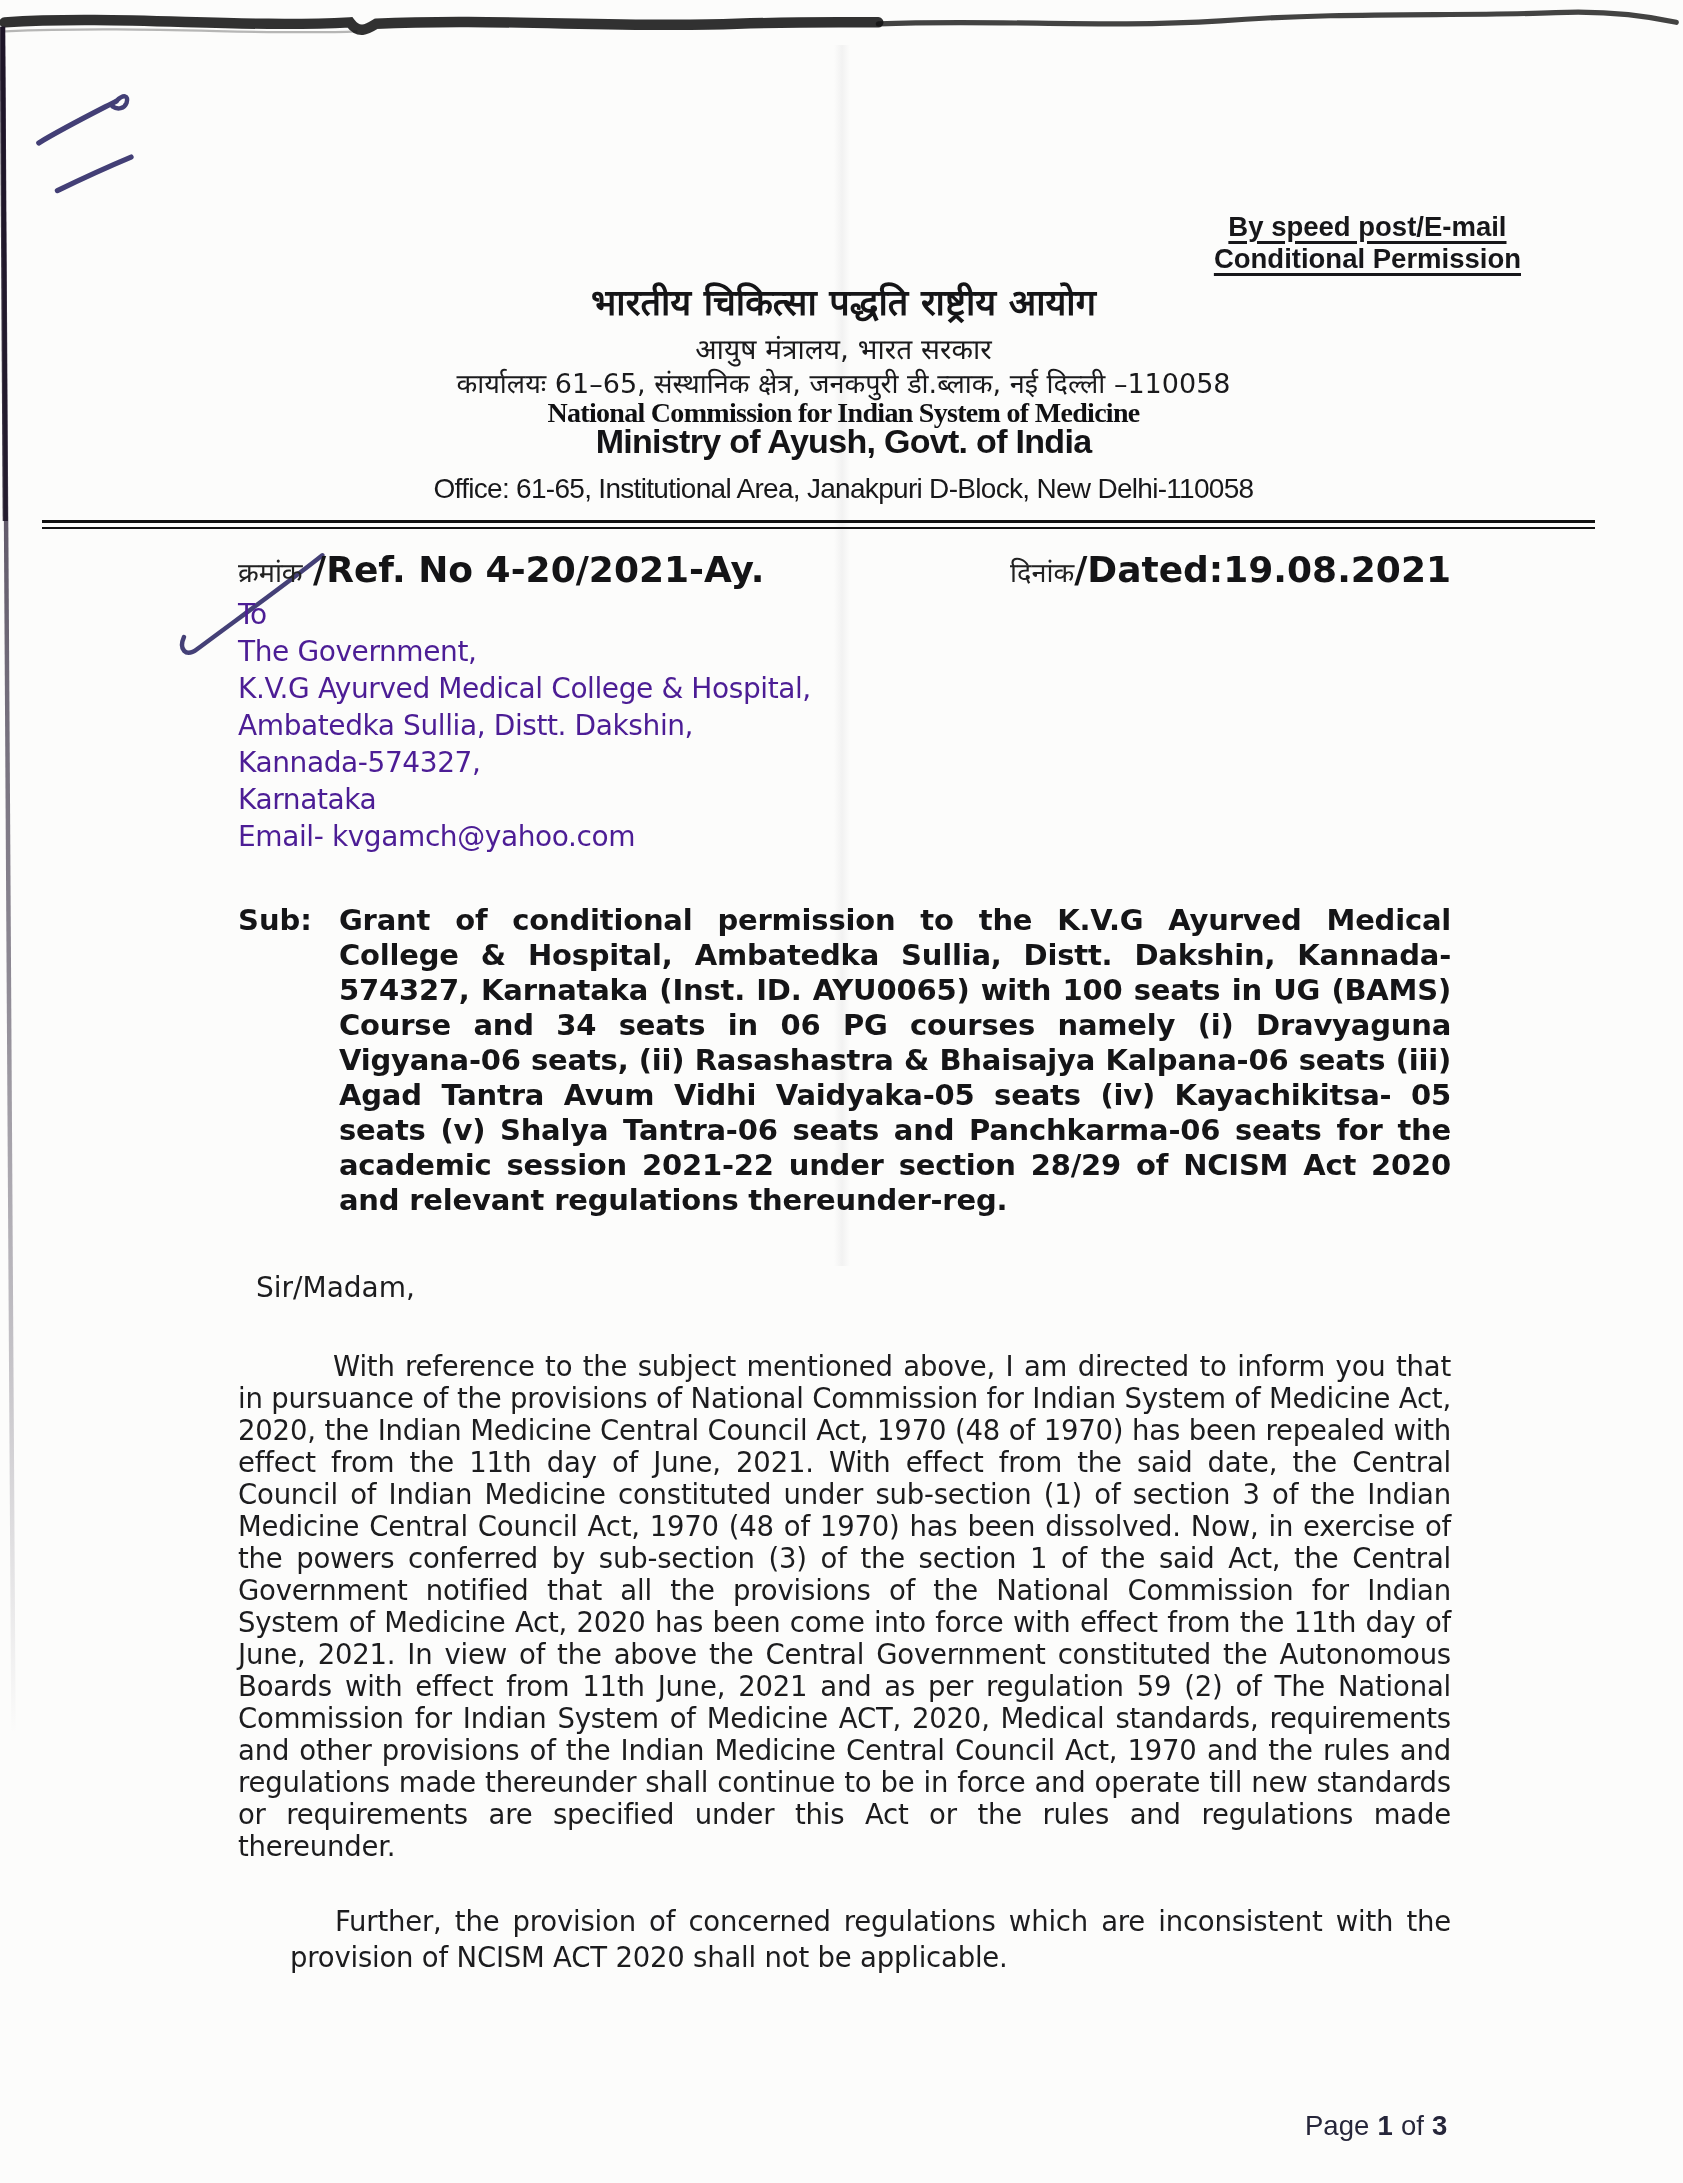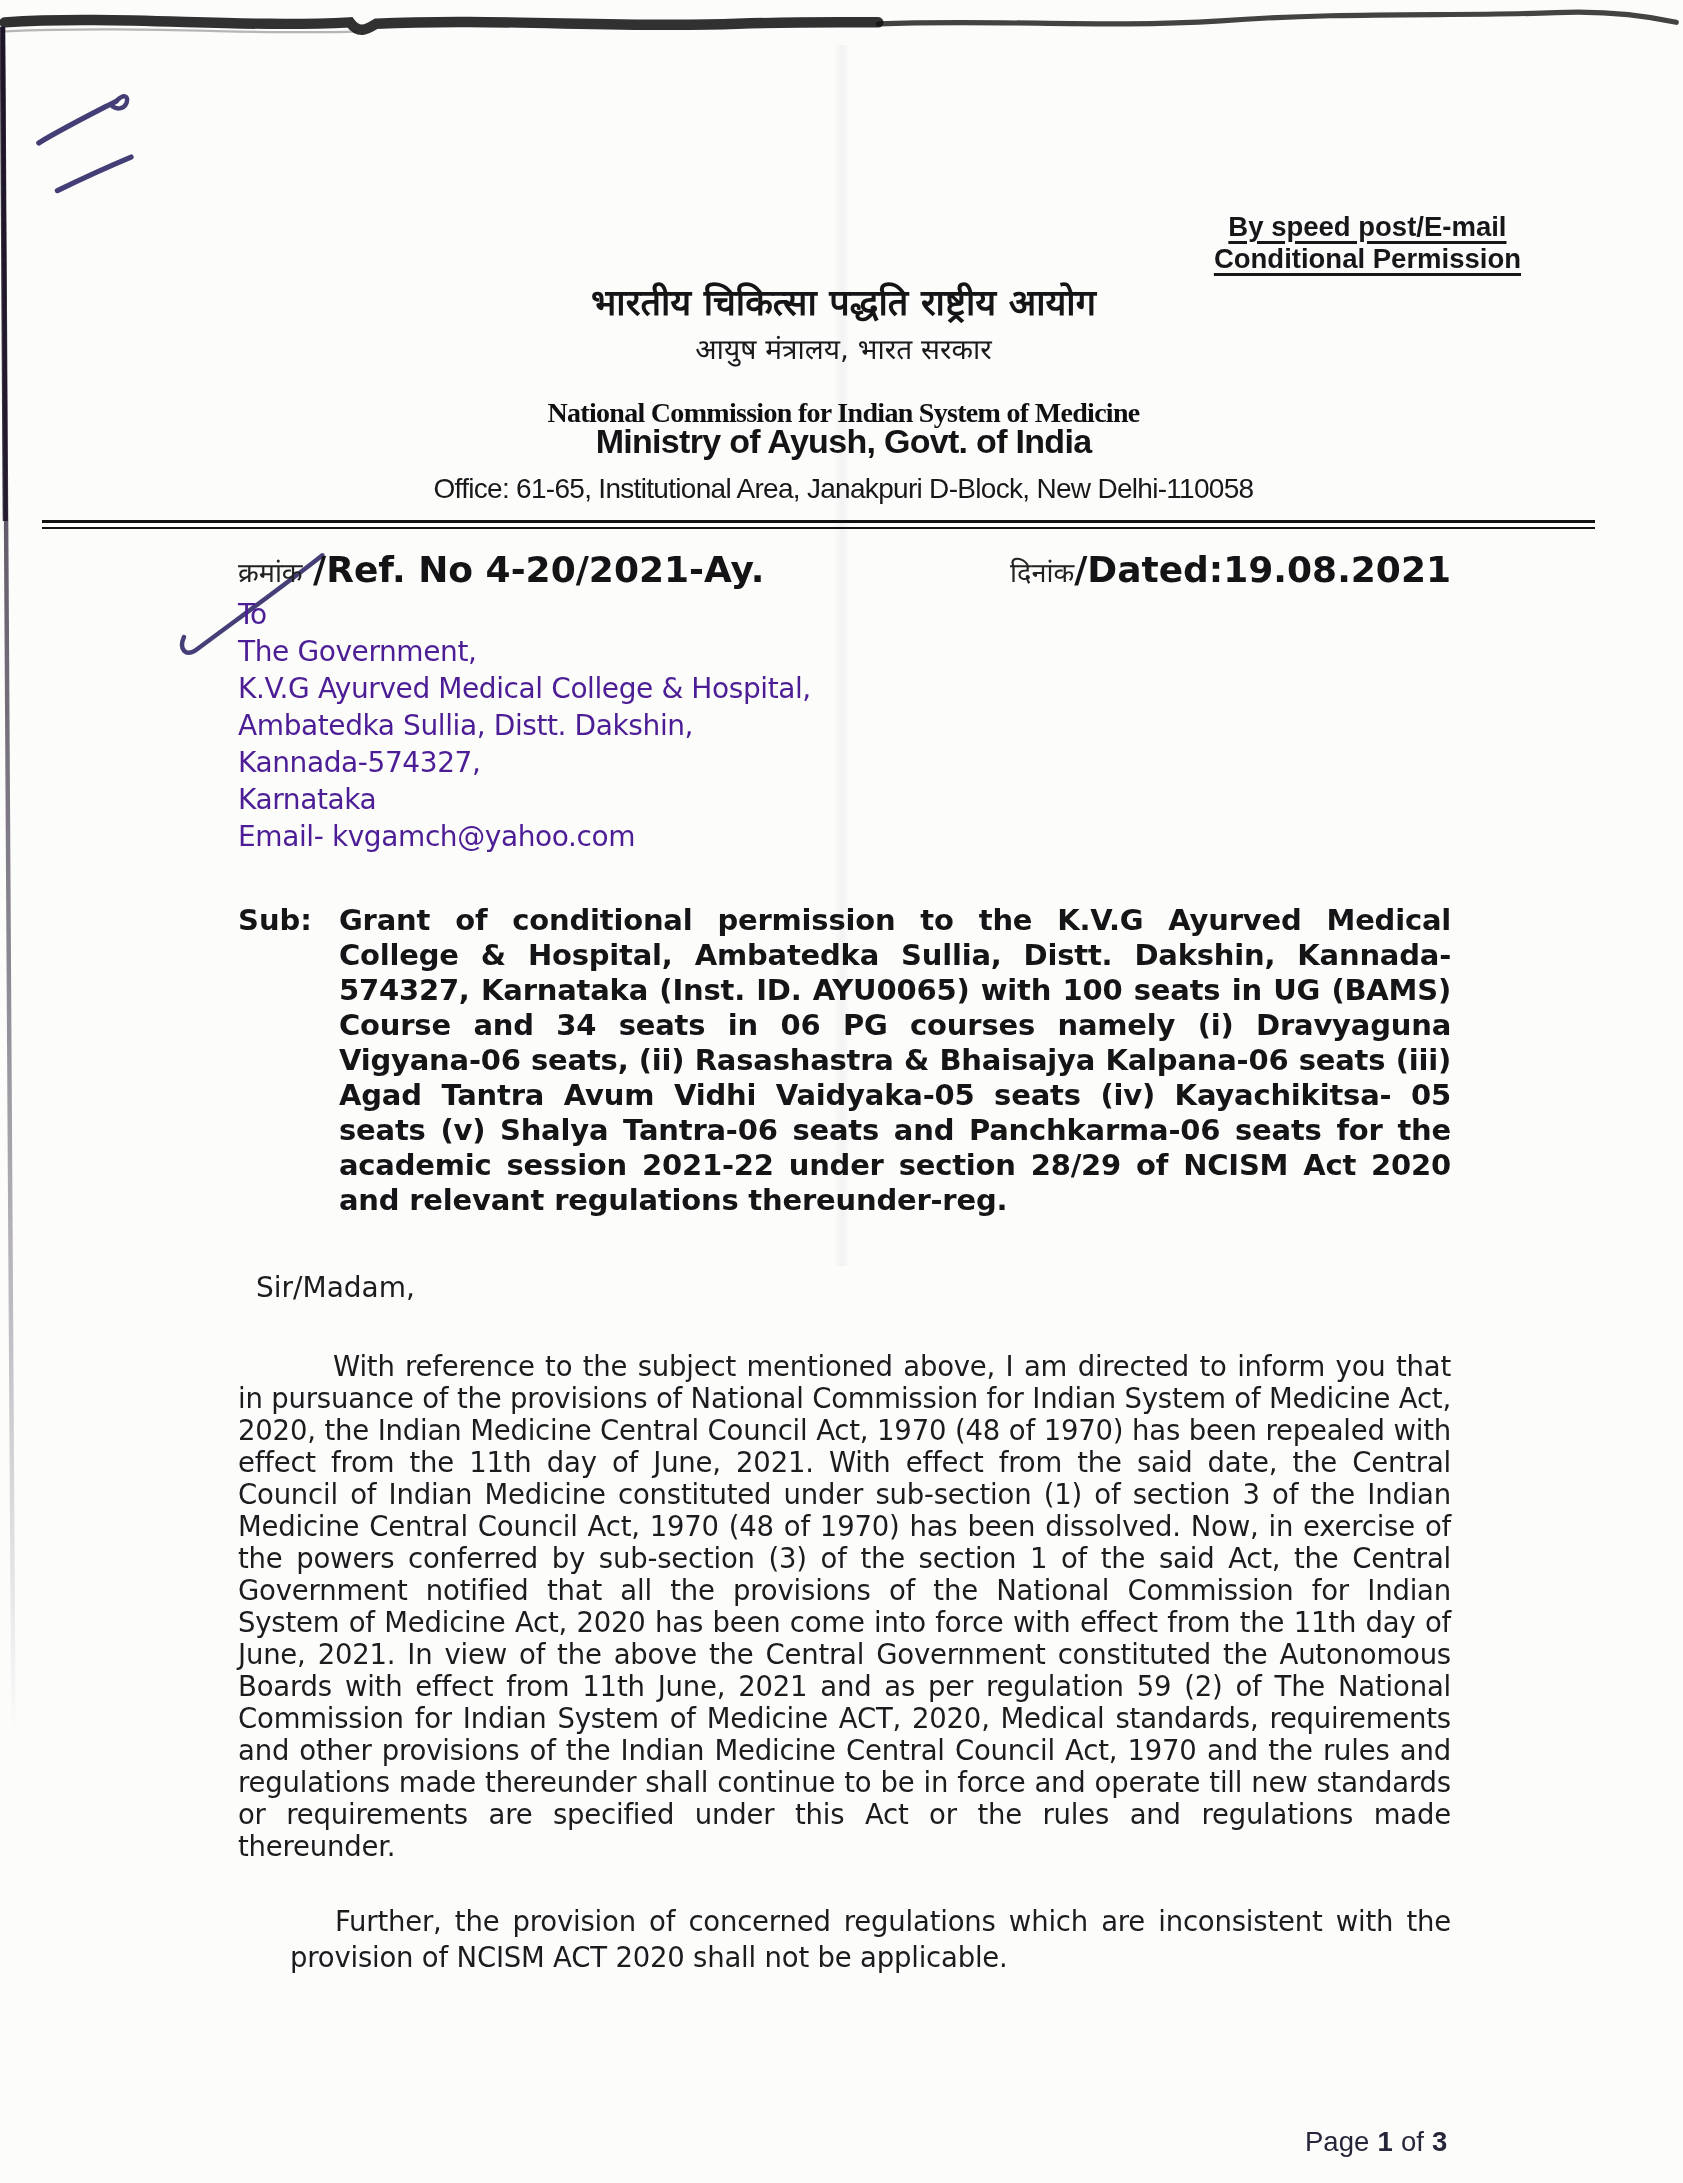--- a/index.html
+++ b/index.html
@@ -77,21 +77,21 @@
     text-align:justify;text-indent:95px;color:#1c1c1e;
   }
   .para2{
     position:absolute;top:1903px;left:290px;width:1161px;
     font-size:27.5px;line-height:36px;letter-spacing:-0.2px;
     text-align:justify;text-indent:45px;color:#1c1c1e;
   }
   
   .footer{
     position:absolute;top:2110px;left:1305px;white-space:nowrap;
-    font-family:"Liberation Sans",sans-serif;font-size:27.5px;color:#26263a;margin-top:16px;
+    font-family:"Liberation Sans",sans-serif;font-size:27.5px;color:#26263a;
   }
   .footer span{display:inline-block;}
   .footer .num{font-weight:bold;}
   .footer .sp{width:8.2px;}
 </style>
 </head>
 <body>
 
 <div class="page">
 
@@ -128,20 +128,21 @@
 
   <div class="crease"></div>
 
   <div class="postal">
     <div>By speed post/E-mail</div>
     <div>Conditional Permission</div>
   </div>
 
   <div class="lh-line hindi-title">भारतीय चिकित्सा पद्धति राष्ट्रीय आयोग</div>
   <div class="lh-line hindi-subtitle">आयुष मंत्रालय, भारत सरकार</div>
+  <div class="lh-line hindi-address">कार्यालयः 61–65, संस्थानिक क्षेत्र, जनकपुरी डी.ब्लाक, नई दिल्ली –110058</div>
   <div class="lh-line en-title">National Commission for Indian System of Medicine</div>
   <div class="lh-line en-subtitle">Ministry of Ayush, Govt. of India</div>
   <div class="lh-line en-address">Office: 61-65, Institutional Area, Janakpuri D-Block, New Delhi-110058</div>
 
   <div class="rule-double"></div>
 
   <div class="ref-row">
     <div class="ref-left">
       <span class="dev-label">क्रमांक</span><span class="ref-gap"></span><span class="ref-bold">/Ref. No 4-20/2021-Ay.</span>
     </div>

